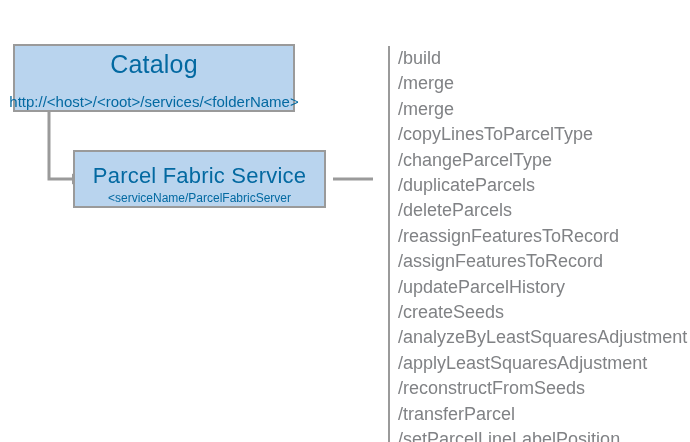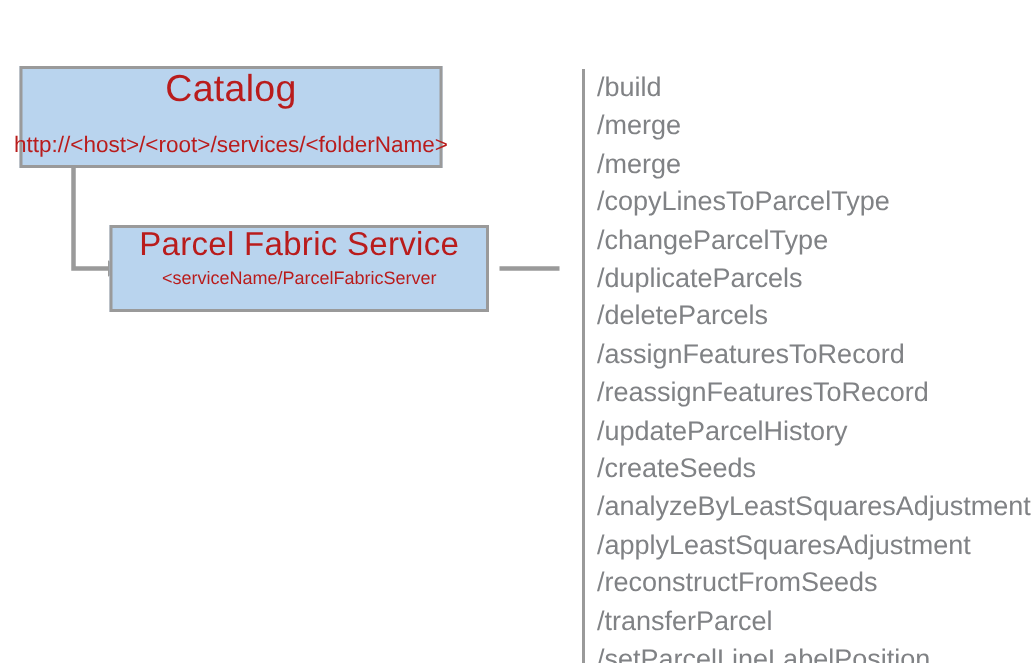--- a/index.html
+++ b/index.html
@@ -27,22 +27,22 @@
 
   
   .node {
     position: absolute;
     box-sizing: border-box;
     background: #b9d4ee;
     border: 2px solid #9a9a9a;
     display: flex;
     flex-direction: column;
     align-items: center;
-    justify-content: flex-start;
-    color: #b91c1c;
+    justify-content: flex-end;
+    color: #0369a1;
   }
   .node .node-title {
     font-size: 25px;
     line-height: 30px;
     font-weight: 400;
     letter-spacing: 0.2px;
     white-space: nowrap;
   }
   .node .node-subtitle {
     font-size: 15px;
@@ -135,22 +135,22 @@
   </div>
 
   <ul id="operations">
       <li>/build</li>
       <li>/merge</li>
       <li>/merge</li>
       <li>/copyLinesToParcelType</li>
       <li>/changeParcelType</li>
       <li>/duplicateParcels</li>
       <li>/deleteParcels</li>
+      <li>/reassignFeaturesToRecord</li>
       <li>/assignFeaturesToRecord</li>
-      <li>/reassignFeaturesToRecord</li>
       <li>/updateParcelHistory</li>
       <li>/createSeeds</li>
       <li>/analyzeByLeastSquaresAdjustment</li>
       <li>/applyLeastSquaresAdjustment</li>
       <li>/reconstructFromSeeds</li>
       <li>/transferParcel</li>
       <li>/setParcelLineLabelPosition</li>
     </ul>
 
 </div>

